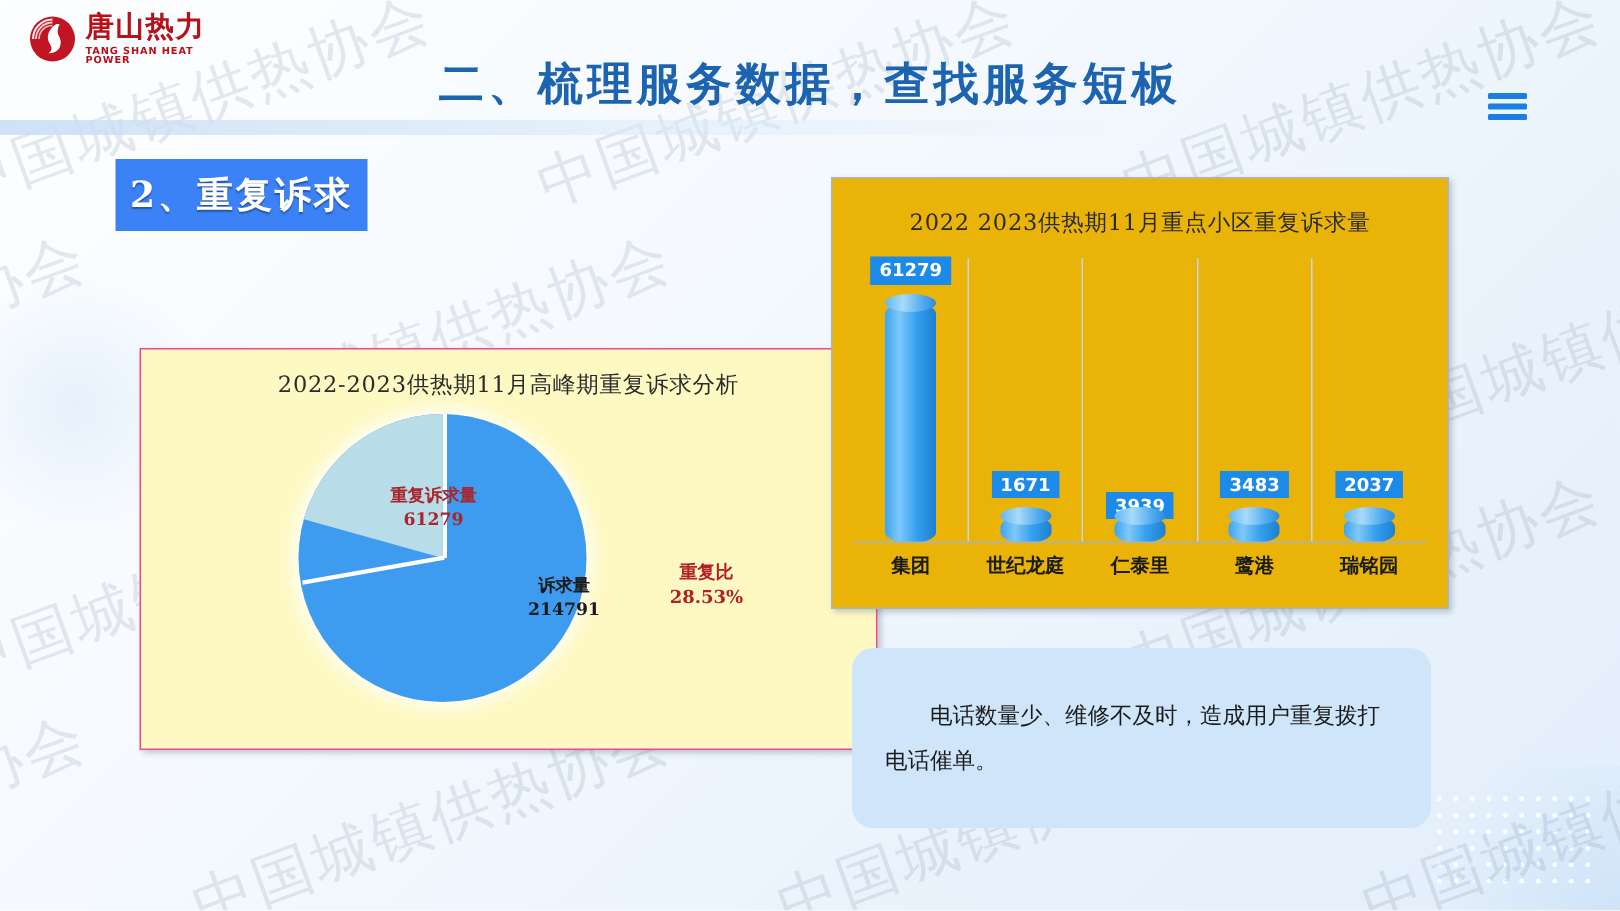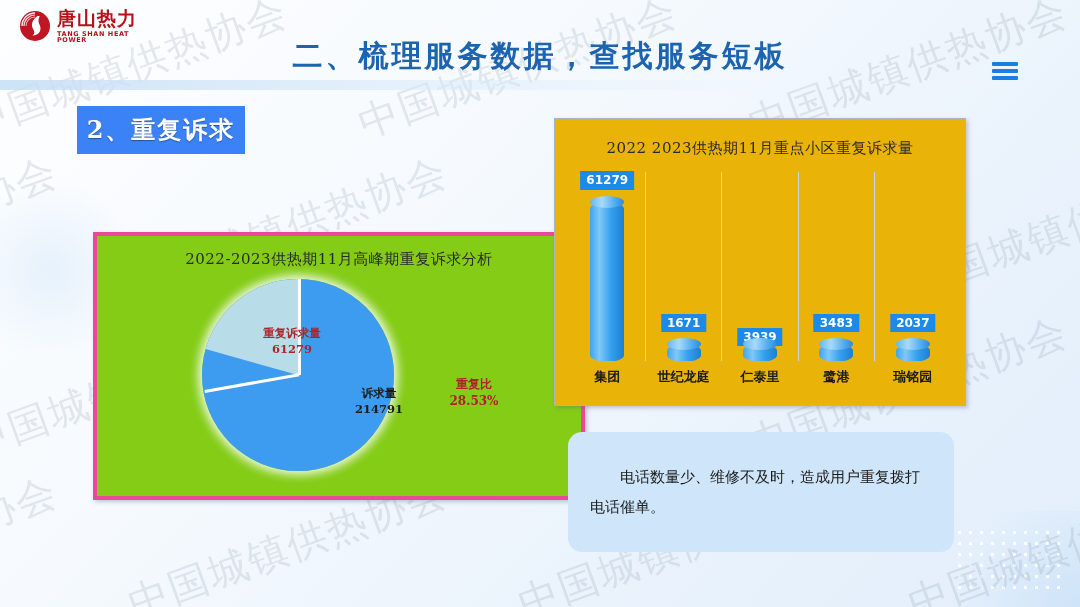--- a/index.html
+++ b/index.html
@@ -35,21 +35,21 @@
   
   .section-tag{position:absolute;left:77px;top:106px;width:168px;height:48px;
     background:#3b82f6;display:flex;align-items:center;justify-content:center;z-index:6;}
   .section-tag span{font-size:24px;font-weight:700;color:#fff;letter-spacing:2px;
     font-family:"DejaVu Serif","Liberation Serif",serif;
     text-shadow:0 1px 1px rgba(0,0,0,.35);}
 
   
   .panel{position:absolute;z-index:5;}
   .pie-panel{left:93px;top:232px;width:492px;height:268px;
-    background:#84cc16;border:4px solid #ec4899;
+    background:#fef9c3;border:1px solid #ec4899;
     box-shadow:2px 2px 4px rgba(90,110,130,.35);}
   .bar-panel{left:554px;top:118px;width:412px;height:288px;
     background:#eab308;border:1px solid #a9b6c2;
     box-shadow:2px 2px 4px rgba(90,110,130,.35);}
 
   .chart-title{text-align:center;color:#2a2a2a;font-weight:400;
     font-family:"DejaVu Serif","Liberation Serif",serif;}
   .pie-title{font-size:15px;padding-top:14px;letter-spacing:.5px;}
   .bar-title{font-size:15px;padding-top:20px;letter-spacing:.5px;}
 

